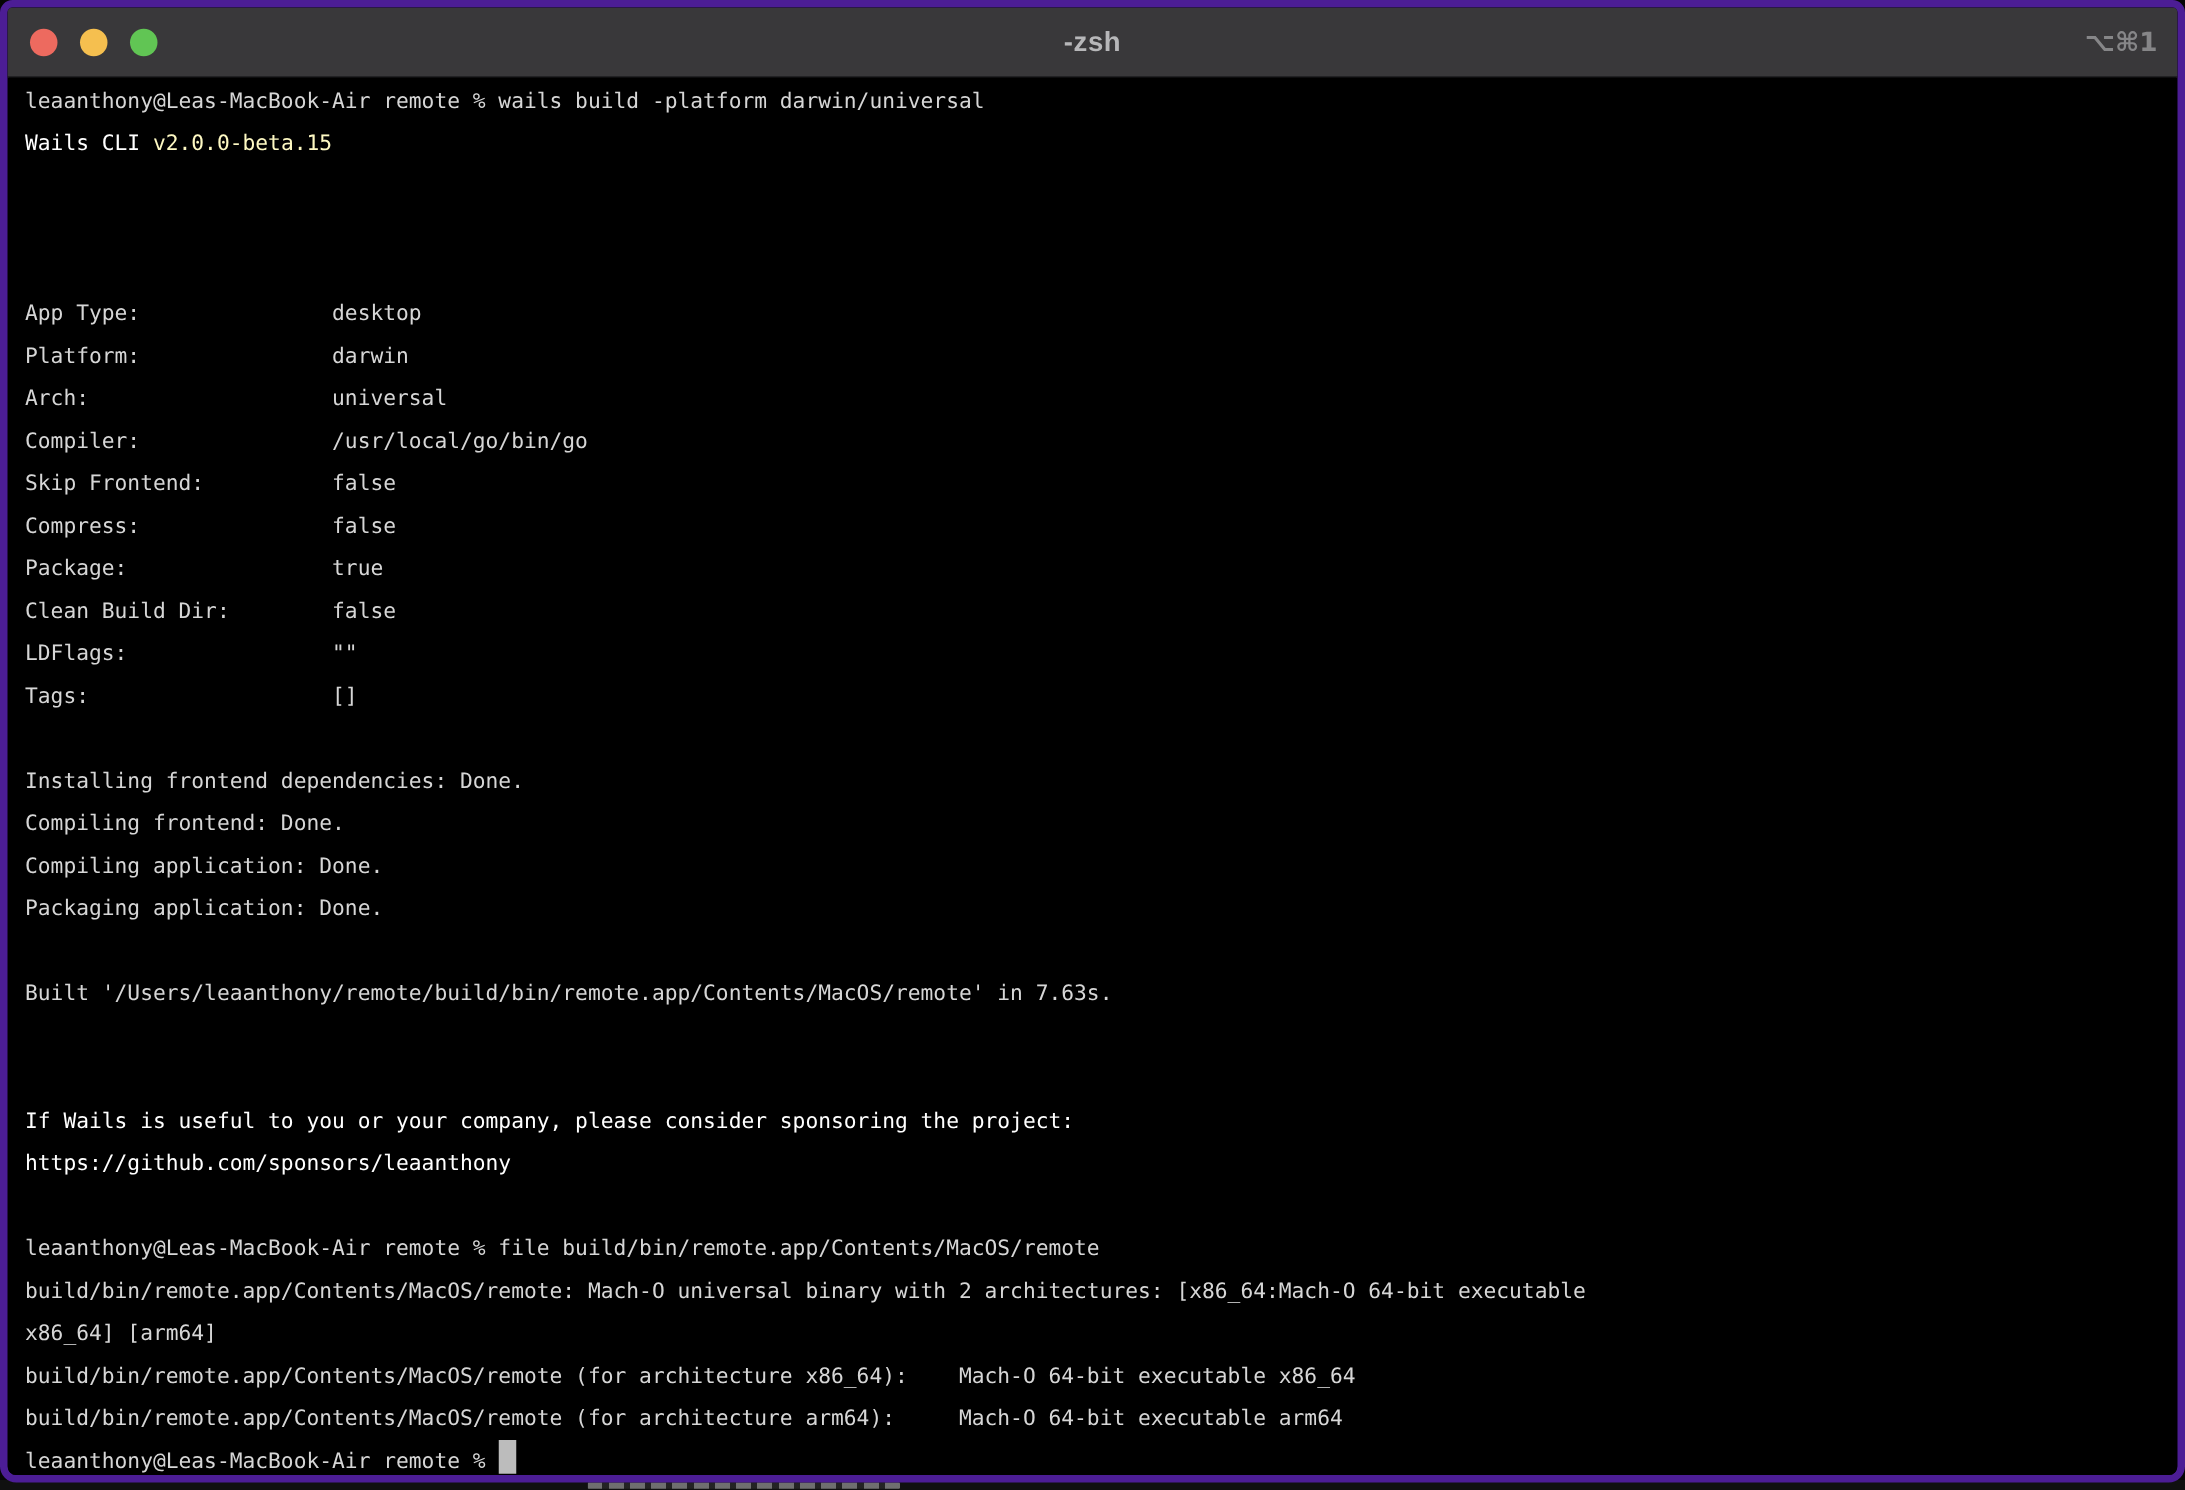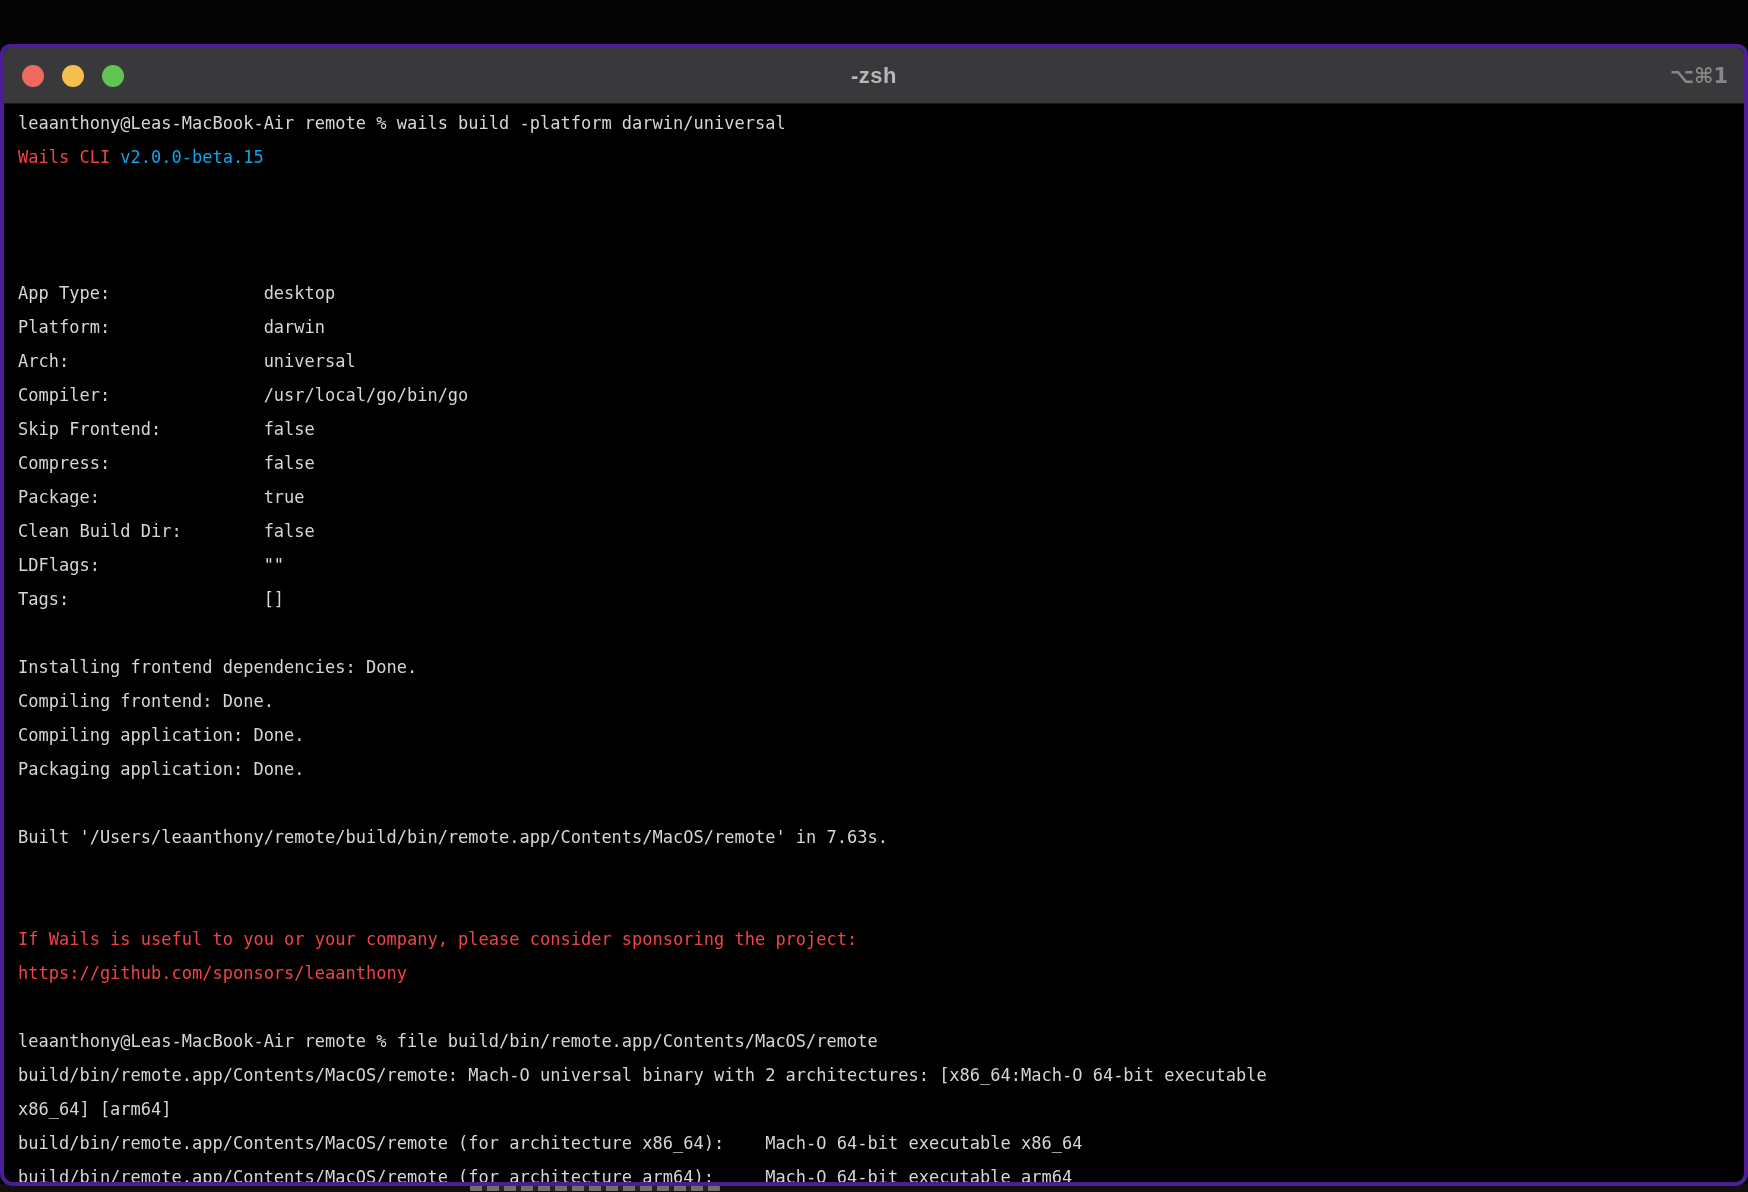--- a/index.html
+++ b/index.html
@@ -8,41 +8,41 @@
   .desktop{position:absolute;inset:0;background:#050505;}
 
   
   .sliver{position:absolute;left:0;right:0;bottom:0;height:8px;background:#101010;}
   .sliver-glyphs{position:absolute;bottom:1px;left:470px;width:250px;height:5px;
      background:repeating-linear-gradient(90deg,#8f8f8f 0 12px,#2a2a2a 12px 17px);
      opacity:.75;border-radius:1px;}
 
   
   .window{position:absolute;left:0;top:0;right:0;bottom:6px;background:#000;
-     border:4px solid #4c1d95;border-radius:10px 10px 13px 13px;overflow:hidden;
-     box-sizing:border-box;margin-top:44px;}
+     border:6px solid #4c1d95;border-radius:10px 10px 13px 13px;overflow:hidden;
+     box-sizing:border-box;}
 
   .titlebar{height:55px;background:#39383a;border-bottom:1px solid #1a1a1c;
      position:relative;display:flex;align-items:center;justify-content:center;}
   .lights{position:absolute;left:18px;top:0;height:100%;display:flex;
      align-items:center;gap:18px;}
   .light{width:22px;height:22px;border-radius:50%;}
   .win-title{font-family:"Liberation Sans",sans-serif;font-weight:bold;
      font-size:22px;color:#b7b7b9;letter-spacing:.5px;}
   .shortcut{position:absolute;right:16px;top:0;height:100%;display:flex;
      align-items:center;font-family:"DejaVu Sans",sans-serif;font-weight:bold;
      font-size:21px;color:#868688;}
 
   .term{position:absolute;top:56px;left:1px;right:1px;bottom:0;background:#000;
      padding:2px 0 0 13px;font-size:17px;line-height:34px;color:#d6d6d6;
      white-space:pre;overflow:hidden;}
   .t-line{height:34px;}
   .c-fg{color:#d6d6d6;}
-  .c-yellow{color:#ef4444;}
-  .c-red{color:#0ea5e9;text-align:center;}
+  .c-yellow{color:#ffffff;}
+  .c-red{color:#fef9c3;text-align:center;}
   .cursor{display:inline-block;width:14px;height:27px;background:#bcbcbc;
      vertical-align:text-bottom;}
 </style>
 </head>
 <body>
 
 <div class="desktop">
 
   <div class="sliver">
     <div class="sliver-glyphs"></div>

